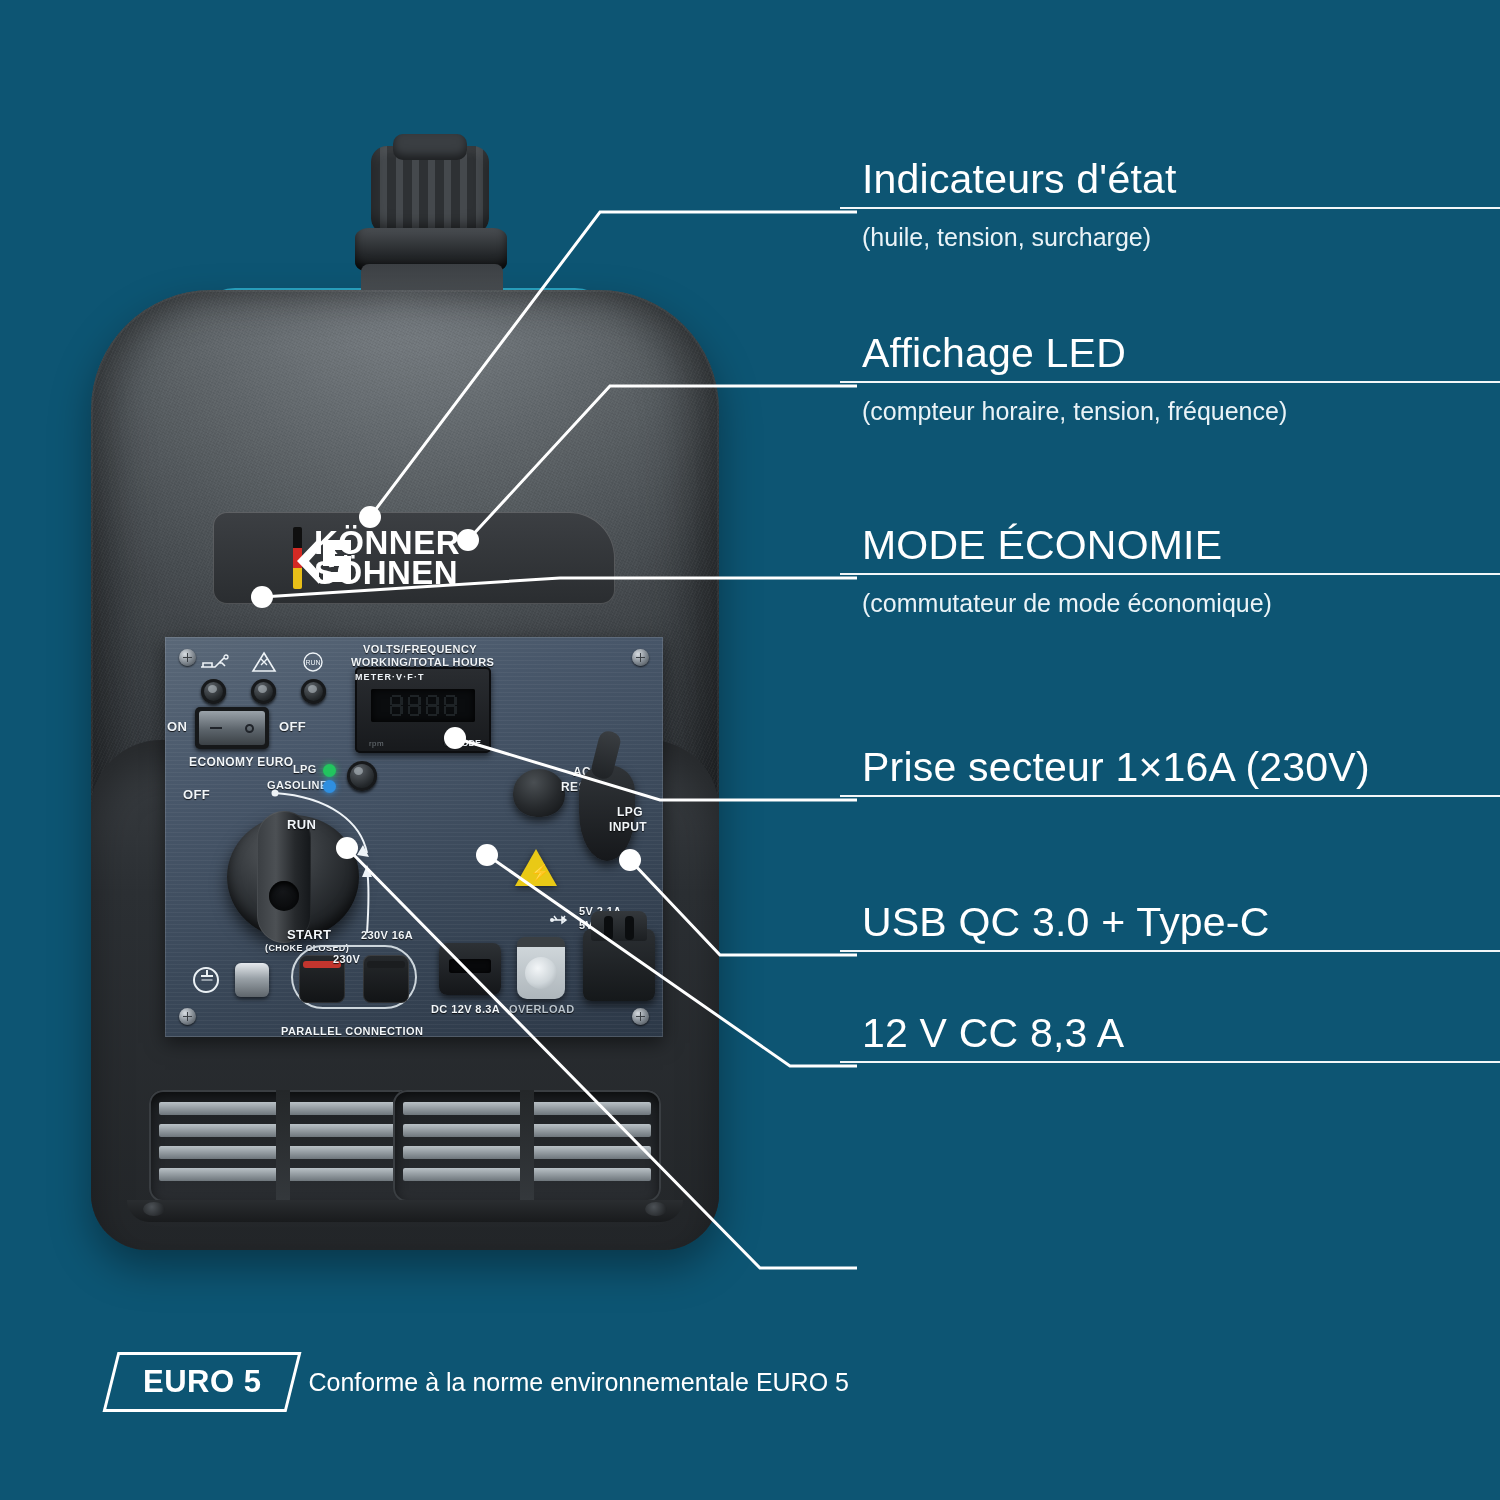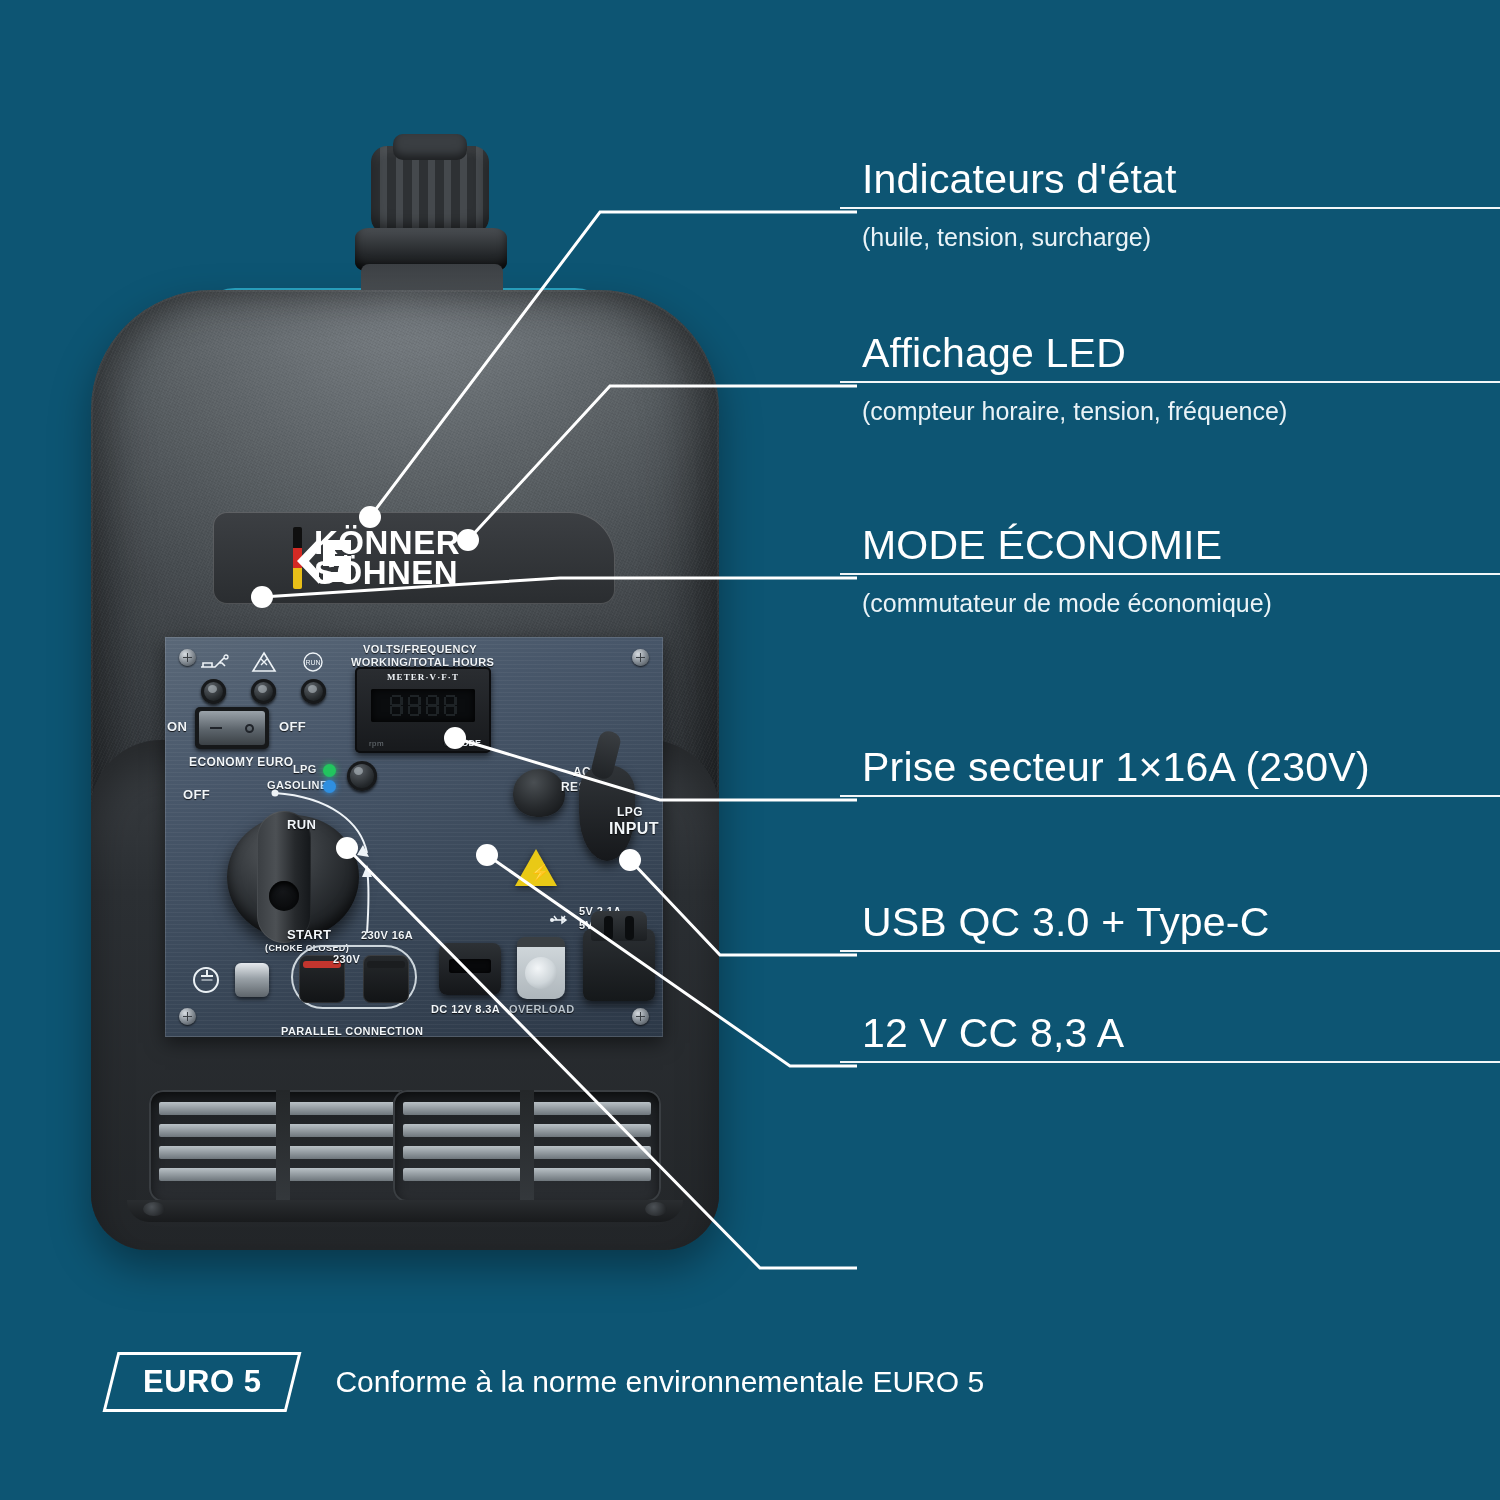--- a/index.html
+++ b/index.html
@@ -46,21 +46,21 @@
     border:3px solid #ffffff;
     transform:skewX(-14deg);
     padding:9px 30px;
     display:flex; align-items:center; justify-content:center;
   }
   .euro-badge span {
     transform:skewX(14deg);
     color:#ffffff; font-size:31px; font-weight:700; letter-spacing:.5px;
     white-space:nowrap;
   }
-  .euro-note { color:#ffffff; font-size:30px; margin-left:41px; white-space:nowrap; }
+  .euro-note { color:#ffffff; font-size:25px; margin-left:14px; white-space:nowrap; }
 
   
   .gen { position:absolute; left:55px; top:140px; width:700px; height:1120px; }
 
   
   .accent-l, .accent-r {
     position:absolute; background:#2ba6c4; border-radius:40px;
   }
   .accent-l { left:140px; top:148px; width:420px; height:80px; }
   .accent-r { right:78px; top:170px; width:60px; height:620px; border-radius:30px; background:#2391ad; }
@@ -172,22 +172,22 @@
   .lamp::after{ content:""; position:absolute; left:7px; top:6px; width:9px; height:8px;
     border-radius:50%; background:rgba(200,210,215,.5); }
   .icn{ position:absolute; color:#eef3f7; }
 
   
   .meter{
     position:absolute; left:190px; top:30px; width:136px; height:86px;
     background:linear-gradient(180deg,#2a2d31,#17191c);
     border-radius:5px; box-shadow:inset 0 0 0 2px #0c0d0f, 0 3px 6px rgba(0,0,0,.6);
   }
-  .meter .mtitle{ position:absolute; left:0; right:0; top:5px; text-align:center;
-    color:#eef2f6; font-size:9px; font-weight:700; letter-spacing:1.1px;font-family:Liberation Serif, serif; }
+  .meter .mtitle{ position:absolute; left:0; right:0; top:5px; 
+    color:#eef2f6; font-size:9px; font-weight:700; letter-spacing:1.1px; }
   .meter .glass{
     position:absolute; left:16px; top:22px; right:16px; height:33px;
     background:#0a0c0e; border-radius:2px; box-shadow:inset 0 0 8px #000;
     display:flex; align-items:center; justify-content:center; gap:5px;
   }
   .digit{ width:13px; height:22px; position:relative; }
   .digit i{ position:absolute; background:#1e2326; }
   .digit i.h{ left:2px; width:9px; height:2.6px; }
   .digit i.v{ width:2.6px; height:8px; }
   .d-t{ top:0 } .d-m{ top:9.7px } .d-b{ top:19.4px }
@@ -522,21 +522,21 @@
       <div class="lamp" style="left:182px; top:124px; width:30px; height:30px"></div>
 
       <div class="plabel" style="left:196px; top:292px; font-size:11px">230V 16A</div>
 
       <div class="acreset"></div>
       <div class="plabel" style="left:408px; top:128px; font-size:12px">AC</div>
       <div class="plabel" style="left:396px; top:143px; font-size:12px">RESET</div>
 
       <div class="lpgvalve"></div>
       <div class="plabel" style="left:452px; top:168px; font-size:12px">LPG</div>
-      <div class="plabel" style="left:444px; top:183px; font-size:16px">INPUT</div>
+      <div class="plabel" style="left:444px; top:183px; font-size:12px">INPUT</div>
 
       <div class="warn-tri"></div>
 
       <div class="ground-sym"></div>
       <div class="earthbolt"></div>
 
       <div class="parallel">
         <div class="pterm red"></div>
         <div class="pterm blk"></div>
       </div>

